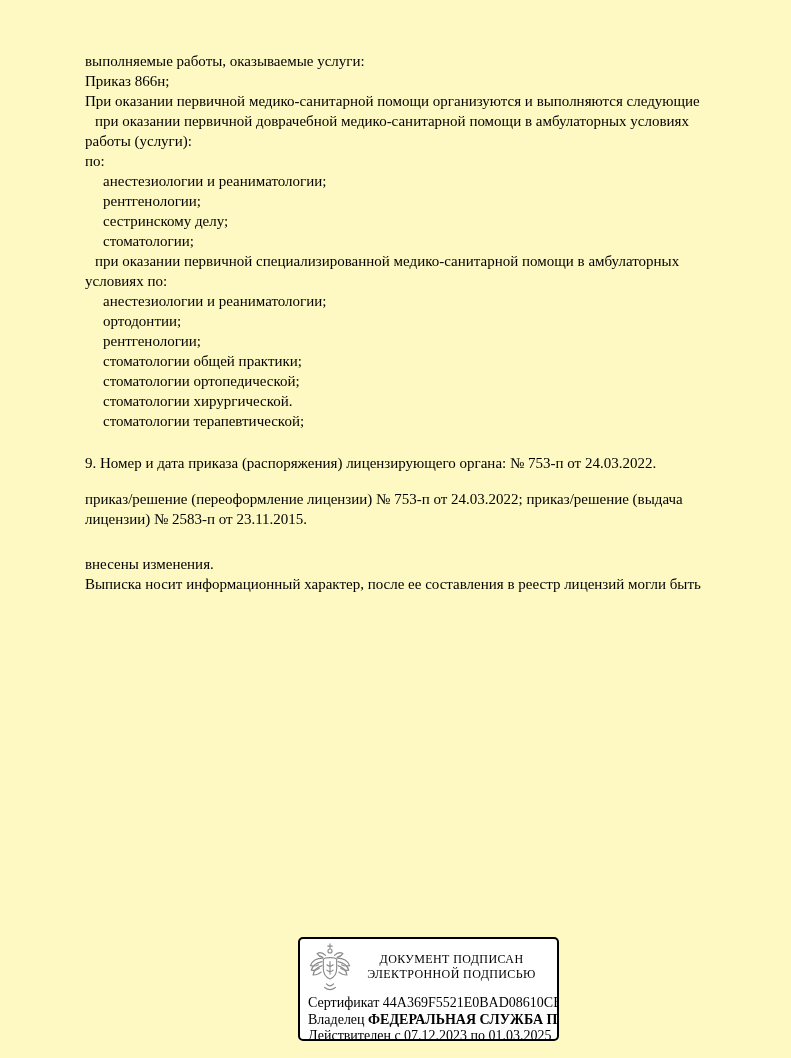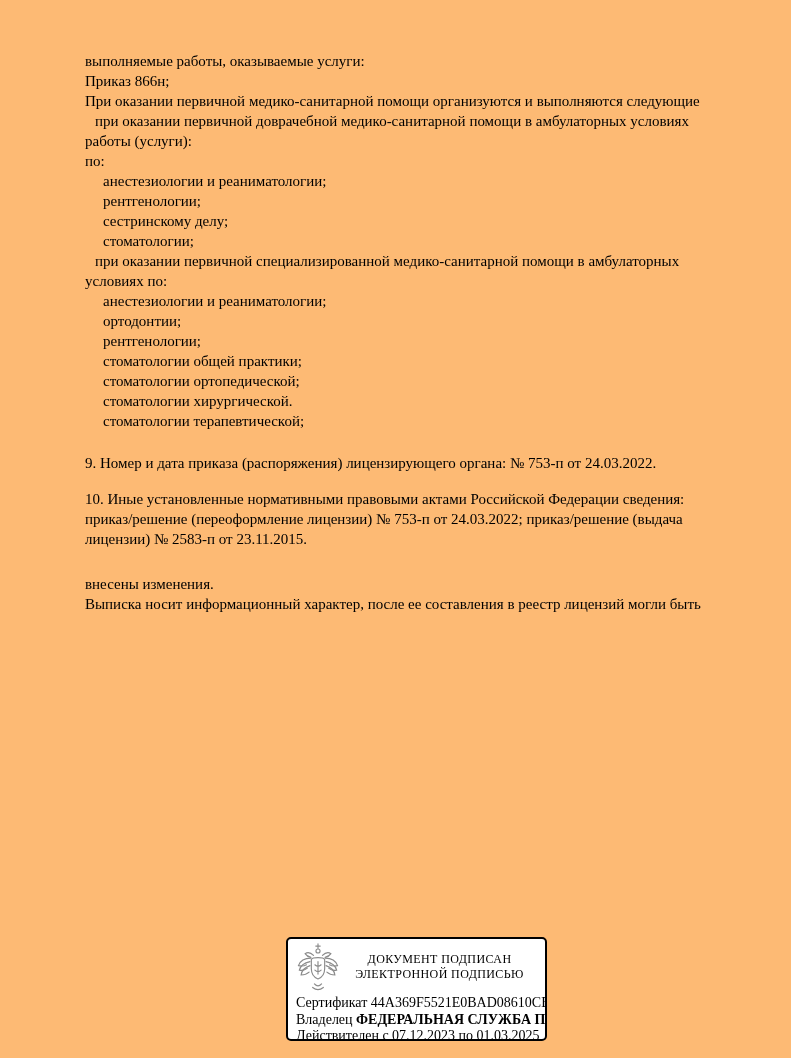--- a/index.html
+++ b/index.html
@@ -1,39 +1,39 @@
 <!DOCTYPE html>
 <html><head>
 <meta charset="utf-8">
 <style>
   * { margin:0; padding:0; box-sizing:border-box; }
   html,body { background:#ffffff; }
   .page {
     position:relative;
     width:791px; height:1058px;
-    background:#fdba74;
+    background:#fef9c3;
     font-family:"Liberation Serif", serif;
     font-size:15px;
     color:#000000;
     overflow:hidden;
   }
   .content {
     position:absolute;
     left:85px; top:51px;
     width:660px;
   }
   .line { line-height:20px; white-space:nowrap; }
   .ind1 { padding-left:10px; }
   .ind2 { padding-left:18px; }
   .sp1 { height:22px; }
   .sp2 { height:16px; }
   .sp3 { height:25px; }
   .stamp {
     position:absolute;
-    left:286px; top:937px;
+    left:298px; top:937px;
     width:261px; height:104px;
     border:2px solid #000000;
     border-radius:5px;
     background:#ffffff;
     overflow:hidden;
   }
   .stamp-head {
     display:flex;
     align-items:flex-start;
     padding:4px 6px 0 8px;
@@ -79,21 +79,20 @@
     <div class="line ind2">рентгенологии;</div>
     <div class="line ind2">стоматологии общей практики;</div>
     <div class="line ind2">стоматологии ортопедической;</div>
     <div class="line ind2">стоматологии хирургической.</div>
     <div class="line ind2">стоматологии терапевтической;</div>
 
     <div class="sp1"></div>
     <div class="line">9. Номер и дата приказа (распоряжения) лицензирующего органа: № 753-п от 24.03.2022.</div>
 
     <div class="sp2"></div>
-    <div class="line">10. Иные установленные нормативными правовыми актами Российской Федерации сведения:</div>
     <div class="line">приказ/решение (переоформление лицензии) № 753-п от 24.03.2022; приказ/решение (выдача</div>
     <div class="line">лицензии) № 2583-п от 23.11.2015.</div>
 
     <div class="sp3"></div>
     <div class="line">внесены изменения.</div>
     <div class="line">Выписка носит информационный характер, после ее составления в реестр лицензий могли быть</div>
   </div>
 
   <div class="stamp">
     <div class="stamp-head">

